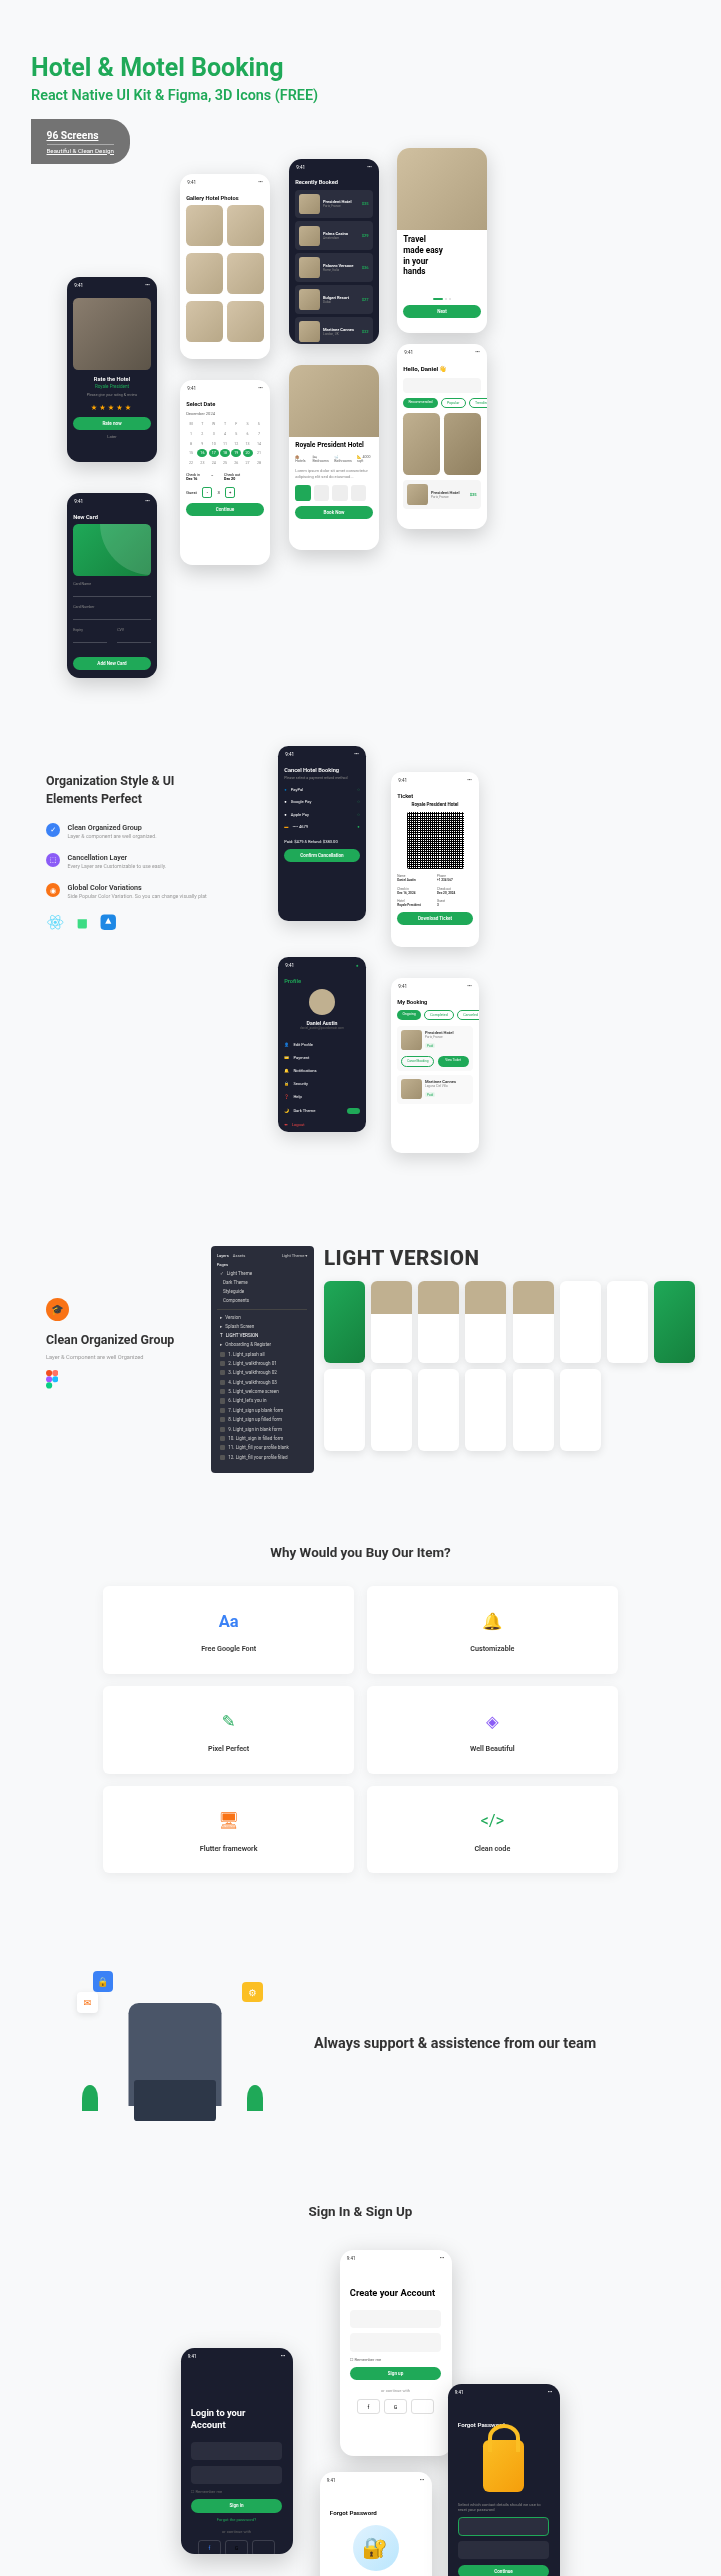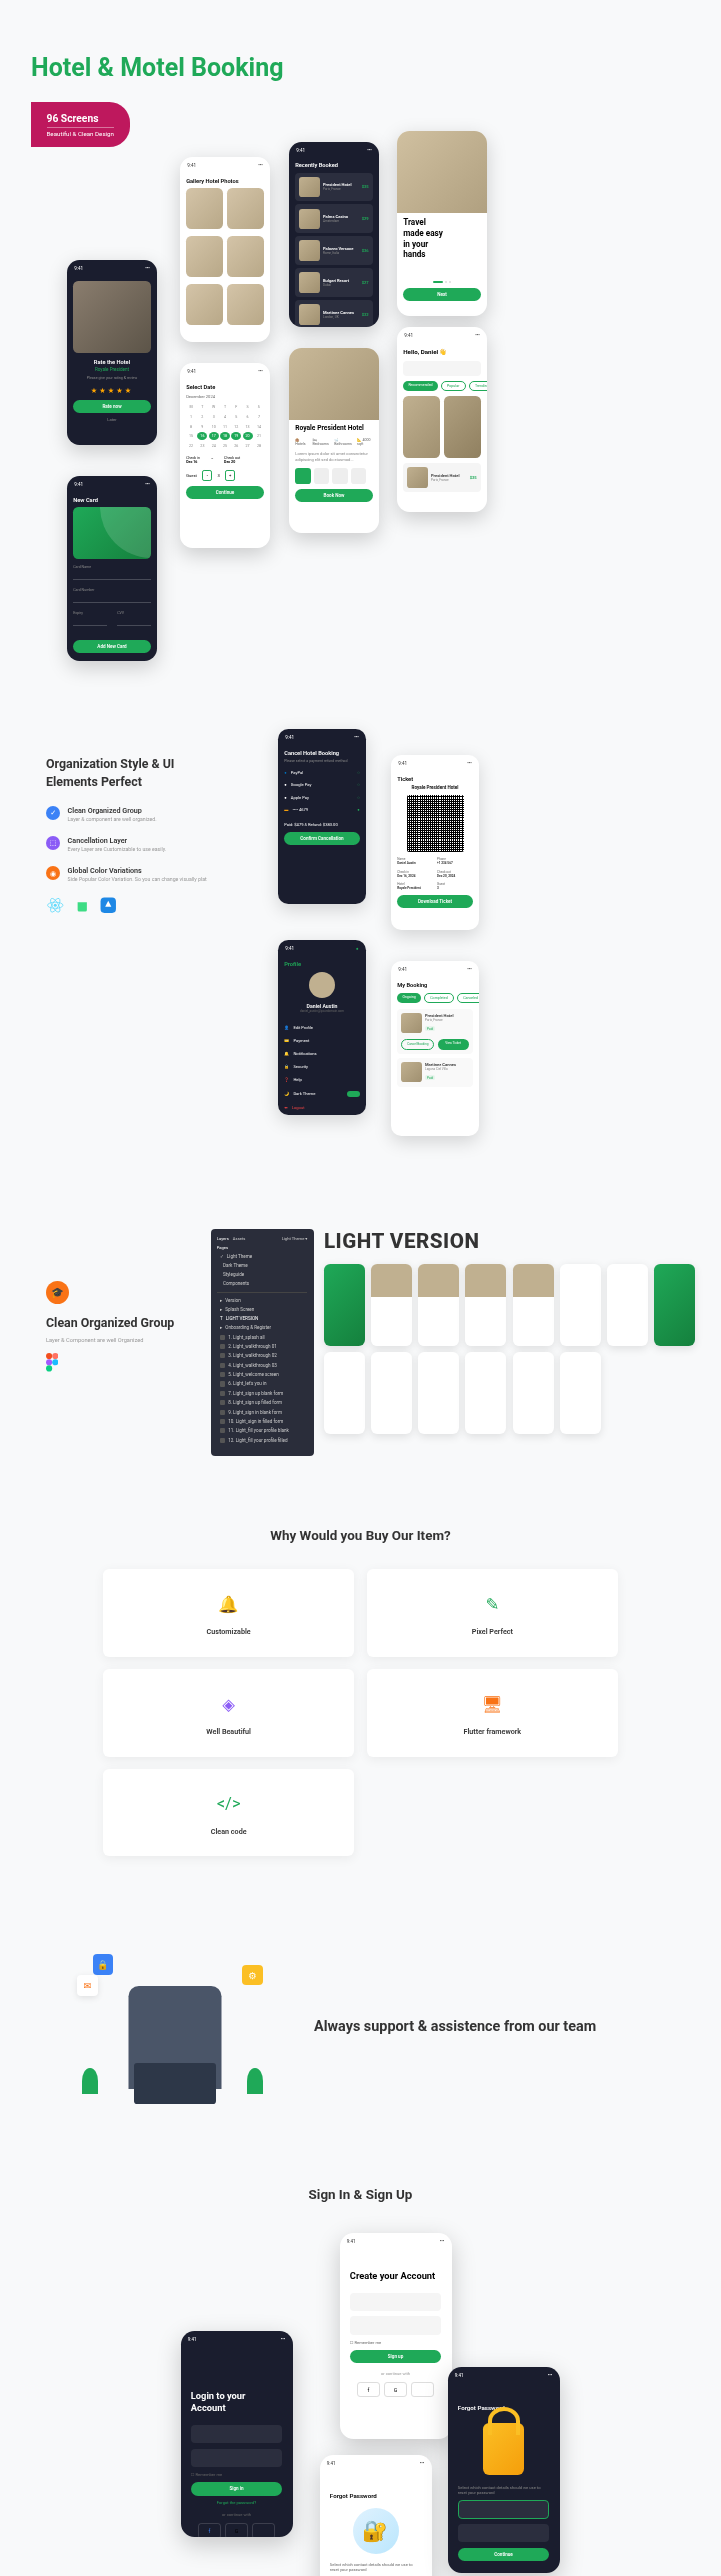--- a/index.html
+++ b/index.html
@@ -5,21 +5,21 @@
 * { margin: 0; padding: 0; box-sizing: border-box; }
 body { font-family: -apple-system, BlinkMacSystemFont, 'Segoe UI', Roboto, sans-serif; background: #f8f9fa; width: 721px; }
 .container { width: 100%; }
 
 
 .header { padding: 20.6px 31px 10.3px; margin-top: 32px; }
 .header h1 { color: #1fa958; font-size: 25px; font-weight: 700; margin-bottom: 5.2px; }
 .header h2 { color: #1fa958; font-size: 14.4px; font-weight: 600; }
 
 
-.badge { background: #be185d; color: white; display: inline-block; padding: 9.3px 15.5px; border-radius: 0 20.6px 20.6px 0; margin-top: 15.5px; }
+.badge { background: #737373; color: white; display: inline-block; padding: 9.3px 15.5px; border-radius: 0 20.6px 20.6px 0; margin-top: 15.5px; text-decoration: underline; }
 .badge-title { font-size: 10.3px; font-weight: 700; }
 .badge-sub { font-size: 6.2px; border-top: 0.5px solid rgba(255,255,255,0.4); padding-top: 2.1px; margin-top: 2.1px; }
 
 
 .phones-section { padding: 20.6px 31px; position: relative; min-height: 567px; }
 .phone { position: absolute; width: 90px; height: 185px; border-radius: 12.4px; overflow: hidden; box-shadow: 0 6.2px 20.6px rgba(0,0,0,0.18); background: white; }
 .phone.dark { background: #1a1d2e; }
 .phone-header { height: 16.5px; display: flex; align-items: center; justify-content: space-between; padding: 0 7.2px; font-size: 4.6px; color: #333; }
 .phone.dark .phone-header { color: #fff; }
 .phone-body { padding: 4.1px 6.2px; }
@@ -126,20 +126,21 @@
 .pill-row { display: flex; gap: 3.1px; margin-bottom: 5.2px; }
 .pill { flex: 1; height: 12.4px; background: #f0f0f0; border-radius: 3.1px; }
 </style>
 </head>
 <body>
 
 <div class="container">
 
   <div class="header">
     <h1>Hotel &amp; Motel Booking</h1>
+    <h2>React Native UI Kit &amp; Figma, 3D Icons (FREE)</h2>
     <div class="badge">
       <div class="badge-title">96 Screens</div>
       <div class="badge-sub">Beautiful &amp; Clean Design</div>
     </div>
   </div>
 
   <div class="phones-section">
 
     <div class="phone light" style="top:0; left:180px; background:white;">
       <div class="phone-header">
@@ -677,20 +678,24 @@
           <div class="preview-phone"></div>
         </div>
       </div>
     </div>
   </div>
 
   <div class="why-section">
     <div class="why-title">Why Would you Buy Our Item?</div>
     <div class="why-grid">
       <div class="why-card">
+        <div class="why-icon" style="color:#3b82f6;font-weight:700;">Aa</div>
+        <div class="why-card-title">Free Google Font</div>
+      </div>
+      <div class="why-card">
         <div class="why-icon" style="color:#f97316;">🔔</div>
         <div class="why-card-title">Customizable</div>
       </div>
       <div class="why-card">
         <div class="why-icon" style="color:#1fa958;">✎</div>
         <div class="why-card-title">Pixel Perfect</div>
       </div>
       <div class="why-card">
         <div class="why-icon" style="color:#8b5cf6;">◈</div>
         <div class="why-card-title">Well Beautiful</div>

